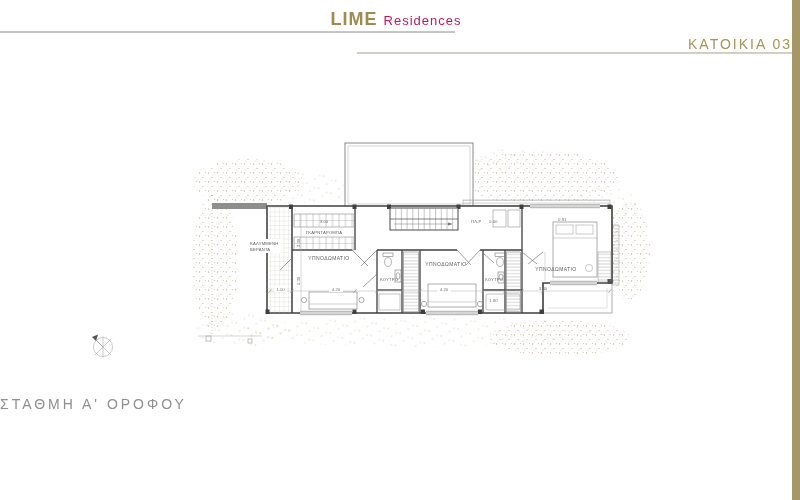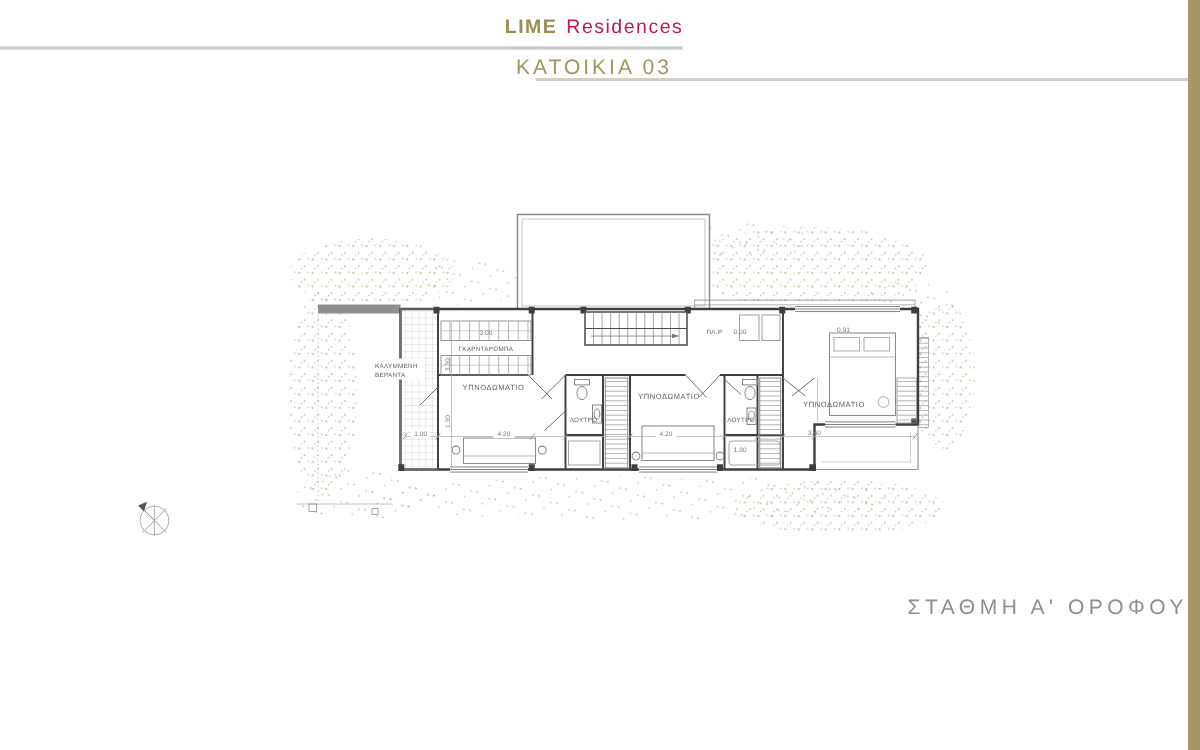--- a/index.html
+++ b/index.html
@@ -2,27 +2,27 @@
 <html><head>
 <meta charset="utf-8">
 <style>
   html,body{margin:0;padding:0;}
   body{
     width:800px;height:500px;position:relative;background:#ffffff;overflow:hidden;
     font-family:"Liberation Sans","DejaVu Sans",sans-serif;
   }
   .right-accent{position:absolute;top:0;right:0;width:8px;height:500px;background:#a69767;}
   .brand-row{position:absolute;top:9px;left:0;width:792px;text-align:center;white-space:nowrap;}
-  .brand-main{font-size:13px;font-weight:bold;color:#9c8c50;letter-spacing:1px;text-align:center;}
+  .brand-main{font-size:18px;font-weight:bold;color:#9c8c50;letter-spacing:1px;text-align:center;}
   .brand-suffix{font-size:13px;color:#be185d;letter-spacing:1px;margin-left:6px;}
   .rule-top{position:absolute;top:31px;left:0;width:455px;height:2px;background:#c6c6c3;}
-  .subtitle{position:absolute;top:36px;left:0;width:792px;text-align:center;
+  .subtitle{position:absolute;top:36px;left:0;width:792px;text-align:right;
     font-size:14px;color:#a3955c;letter-spacing:2px;}
   .rule-bottom{position:absolute;top:52px;left:357px;width:435px;height:2px;background:#d2cfc4;}
-  .caption{position:absolute;top:396px;left:0;width:792px;text-align:right;
+  .caption{position:absolute;top:396px;left:0;width:792px;text-align:left;
     font-size:14px;color:#8f8f8f;letter-spacing:3px;}
   svg{position:absolute;top:0;left:0;}
   svg text{font-family:"Liberation Sans","DejaVu Sans",sans-serif;fill:#5f5f5f;}
   .roomlbl{font-size:5px;letter-spacing:.4px;}
   .tinylbl{font-size:4.2px;letter-spacing:.2px;}
   .dim{font-size:4.4px;fill:#787878;}
 </style>
 </head>
 <body>
 

